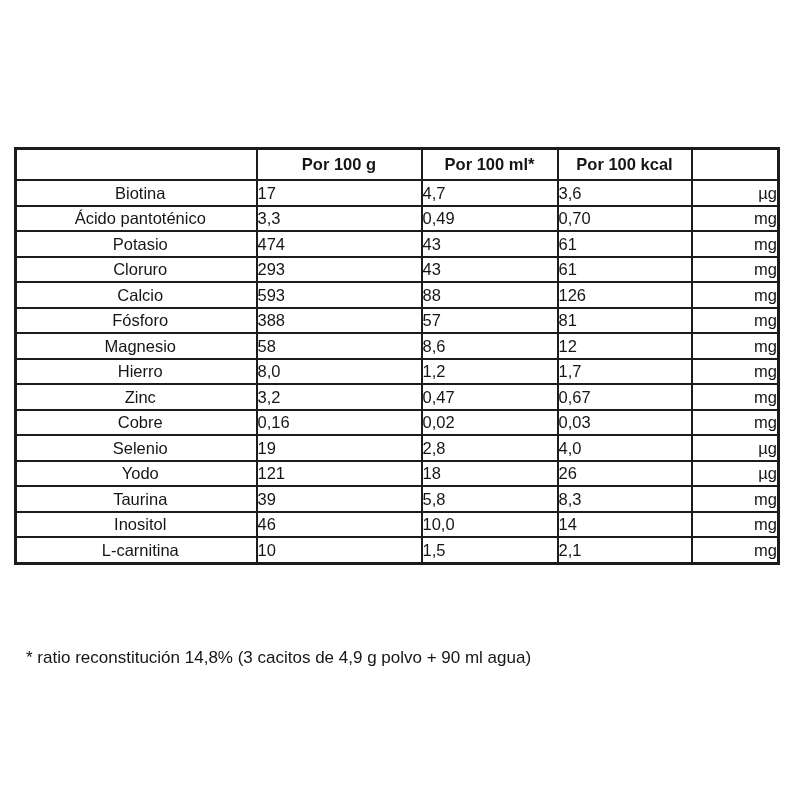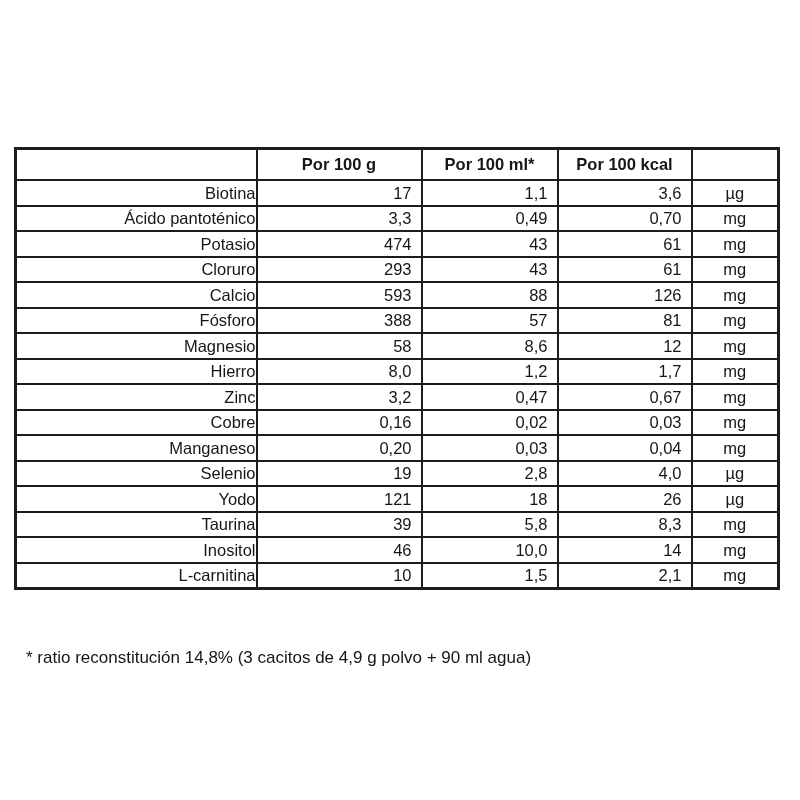--- a/index.html
+++ b/index.html
@@ -38,29 +38,28 @@
     height: 29px;
     font-weight: bold;
     text-align: center;
     vertical-align: middle;
   }
   .nutri-table tbody td {
     height: 23.5px;
     vertical-align: middle;
   }
   .nutri-table td.name-cell {
+    text-align: center;
+    padding-left: 8px;
+  }
+  .nutri-table td.num-cell {
+    padding-right: 9px;
+  }
+  .nutri-table td.unit-cell {
     text-align: right;
-    padding-left: 8px;
-  }
-  .nutri-table td.num-cell {
-    text-align: right;
-    padding-right: 9px;
-  }
-  .nutri-table td.unit-cell {
-    text-align: center;
   }
   .footnote {
     position: absolute;
     left: 14px;
     top: 636px;
     margin: 12px;
     font-size: 17px;
     color: #161616;
     white-space: nowrap;
   }
@@ -84,21 +83,21 @@
         <th>Por 100 g</th>
         <th>Por 100 ml*</th>
         <th>Por 100 kcal</th>
         <th></th>
       </tr>
     </thead>
     <tbody id="table-body">
         <tr>
           <td class="name-cell">Biotina</td>
           <td class="num-cell">17</td>
-          <td class="num-cell">1,1</td>
+          <td class="num-cell">4,7</td>
           <td class="num-cell">3,6</td>
           <td class="unit-cell">µg</td>
         </tr>
         <tr>
           <td class="name-cell">Ácido pantoténico</td>
           <td class="num-cell">3,3</td>
           <td class="num-cell">0,49</td>
           <td class="num-cell">0,70</td>
           <td class="unit-cell">mg</td>
         </tr>
@@ -149,27 +148,20 @@
           <td class="num-cell">3,2</td>
           <td class="num-cell">0,47</td>
           <td class="num-cell">0,67</td>
           <td class="unit-cell">mg</td>
         </tr>
         <tr>
           <td class="name-cell">Cobre</td>
           <td class="num-cell">0,16</td>
           <td class="num-cell">0,02</td>
           <td class="num-cell">0,03</td>
-          <td class="unit-cell">mg</td>
-        </tr>
-        <tr>
-          <td class="name-cell">Manganeso</td>
-          <td class="num-cell">0,20</td>
-          <td class="num-cell">0,03</td>
-          <td class="num-cell">0,04</td>
           <td class="unit-cell">mg</td>
         </tr>
         <tr>
           <td class="name-cell">Selenio</td>
           <td class="num-cell">19</td>
           <td class="num-cell">2,8</td>
           <td class="num-cell">4,0</td>
           <td class="unit-cell">µg</td>
         </tr>
         <tr>

